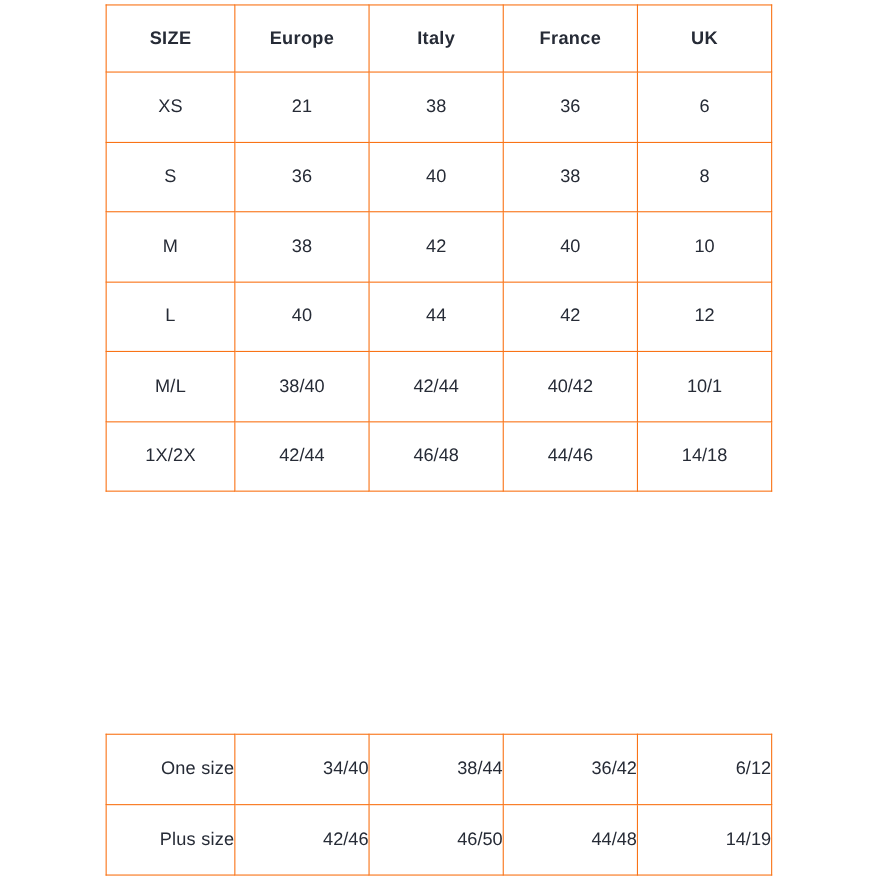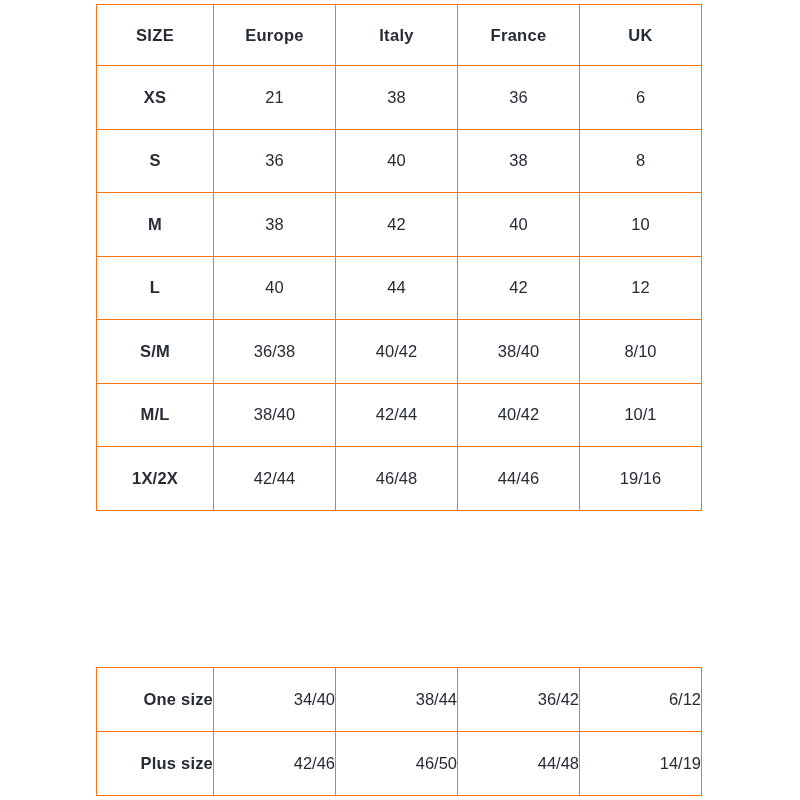--- a/index.html
+++ b/index.html
@@ -52,21 +52,21 @@
     left: 96px;
     top: 667px;
   }
   #extra-table td { height: 63px; text-align: right; }
 
   .hdr {
     font-weight: bold;
     letter-spacing: 0.3px;
   }
   .rowlabel {
-    font-weight: bold;
+    font-weight: normal;
     letter-spacing: 0.2px;
   }
   .val {
     font-weight: normal;
   }
 </style>
 </head>
 <body>
 
 <div class="page">
@@ -110,39 +110,32 @@
         <td class="val">10</td>
       </tr>
       <tr>
         <td class="rowlabel">L</td>
         <td class="val">40</td>
         <td class="val">44</td>
         <td class="val">42</td>
         <td class="val">12</td>
       </tr>
       <tr>
-        <td class="rowlabel">S/M</td>
-        <td class="val">36/38</td>
-        <td class="val">40/42</td>
-        <td class="val">38/40</td>
-        <td class="val">8/10</td>
-      </tr>
-      <tr>
         <td class="rowlabel">M/L</td>
         <td class="val">38/40</td>
         <td class="val">42/44</td>
         <td class="val">40/42</td>
         <td class="val">10/1</td>
       </tr>
       <tr>
         <td class="rowlabel">1X/2X</td>
         <td class="val">42/44</td>
         <td class="val">46/48</td>
         <td class="val">44/46</td>
-        <td class="val">19/16</td>
+        <td class="val">14/18</td>
       </tr>
     </tbody>
   </table>
 
   <table class="size-table" id="extra-table">
     <colgroup>
       <col class="col-size">
         <col class="col-std">
         <col class="col-std">
         <col class="col-std">

